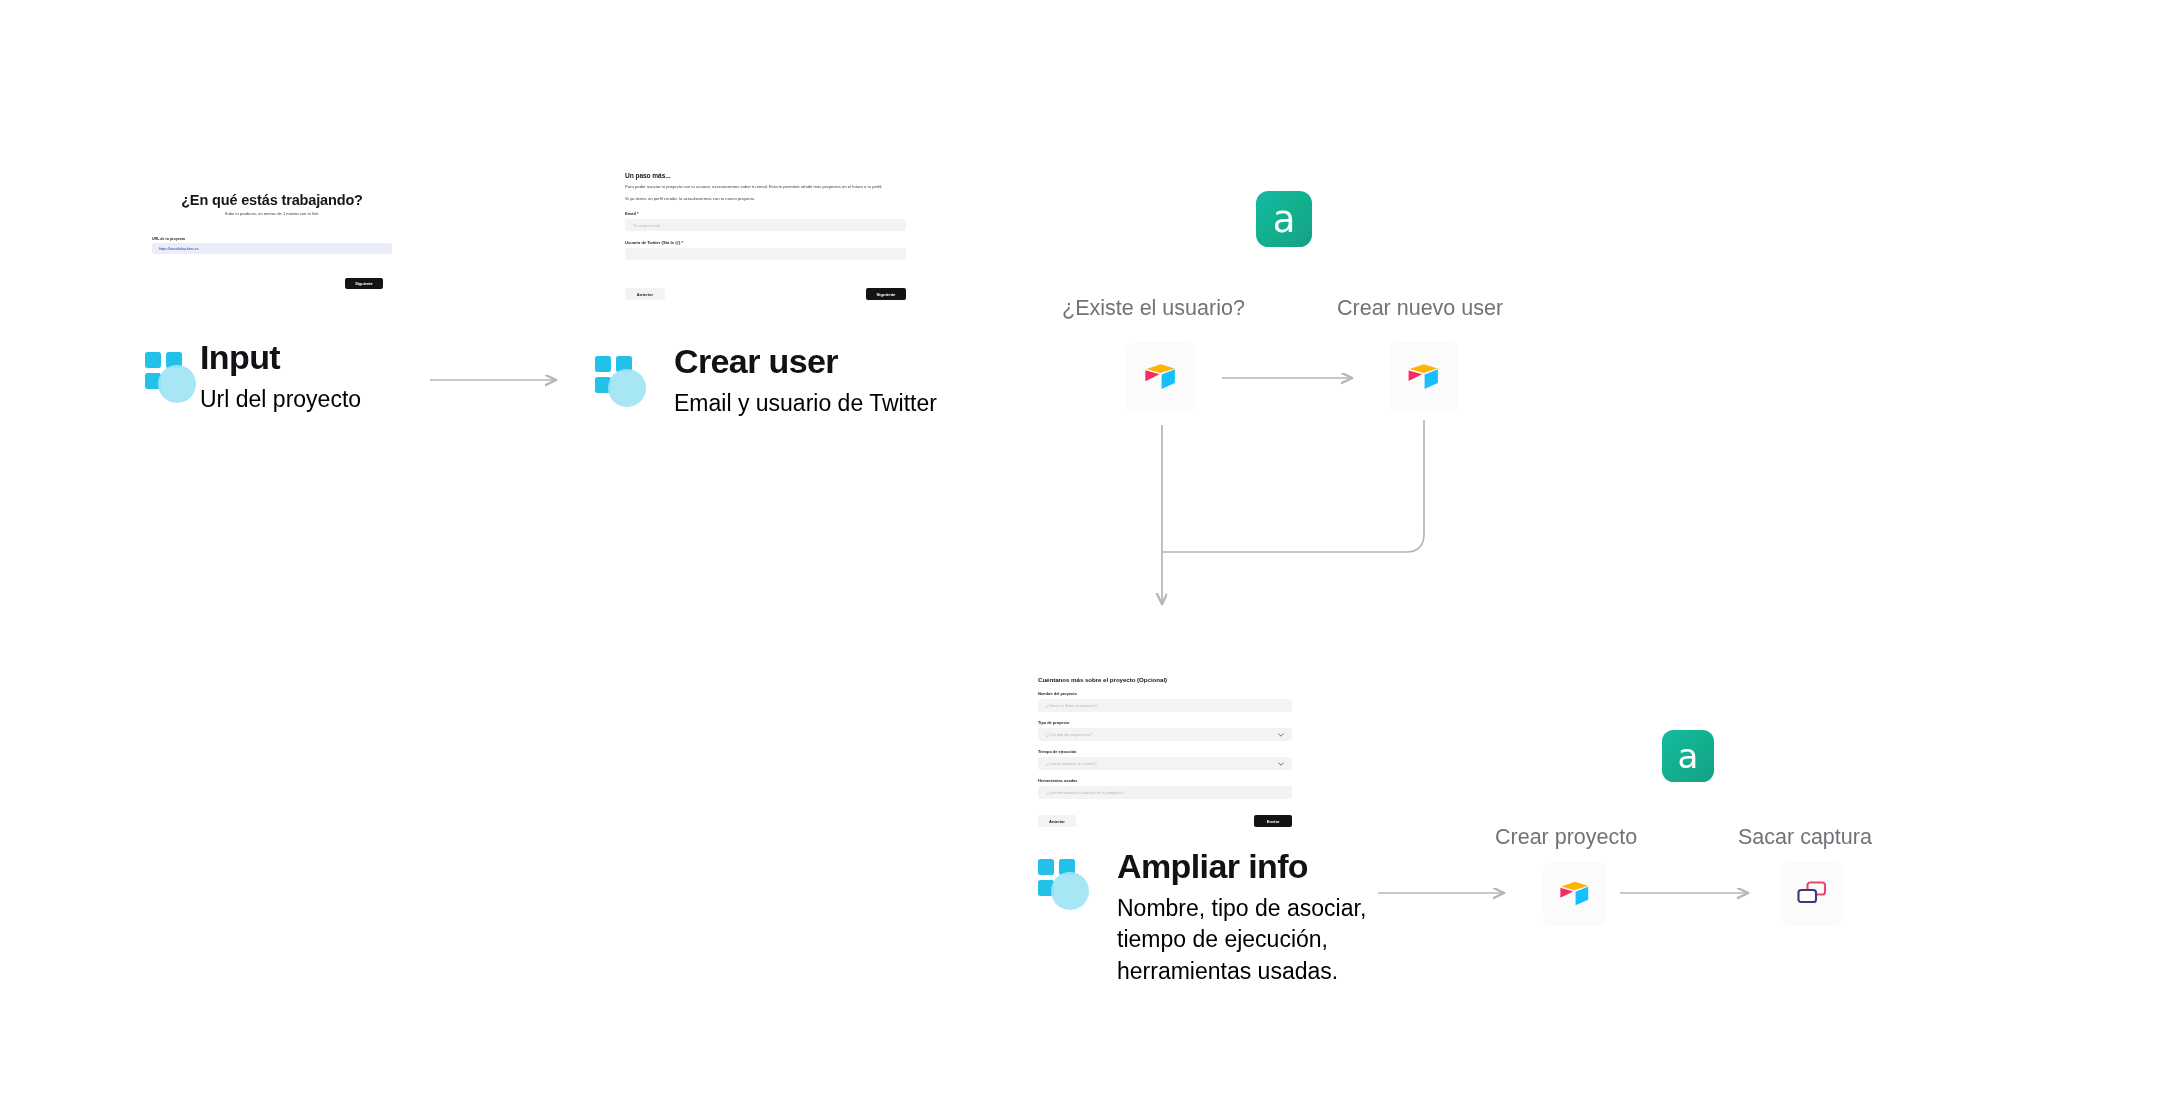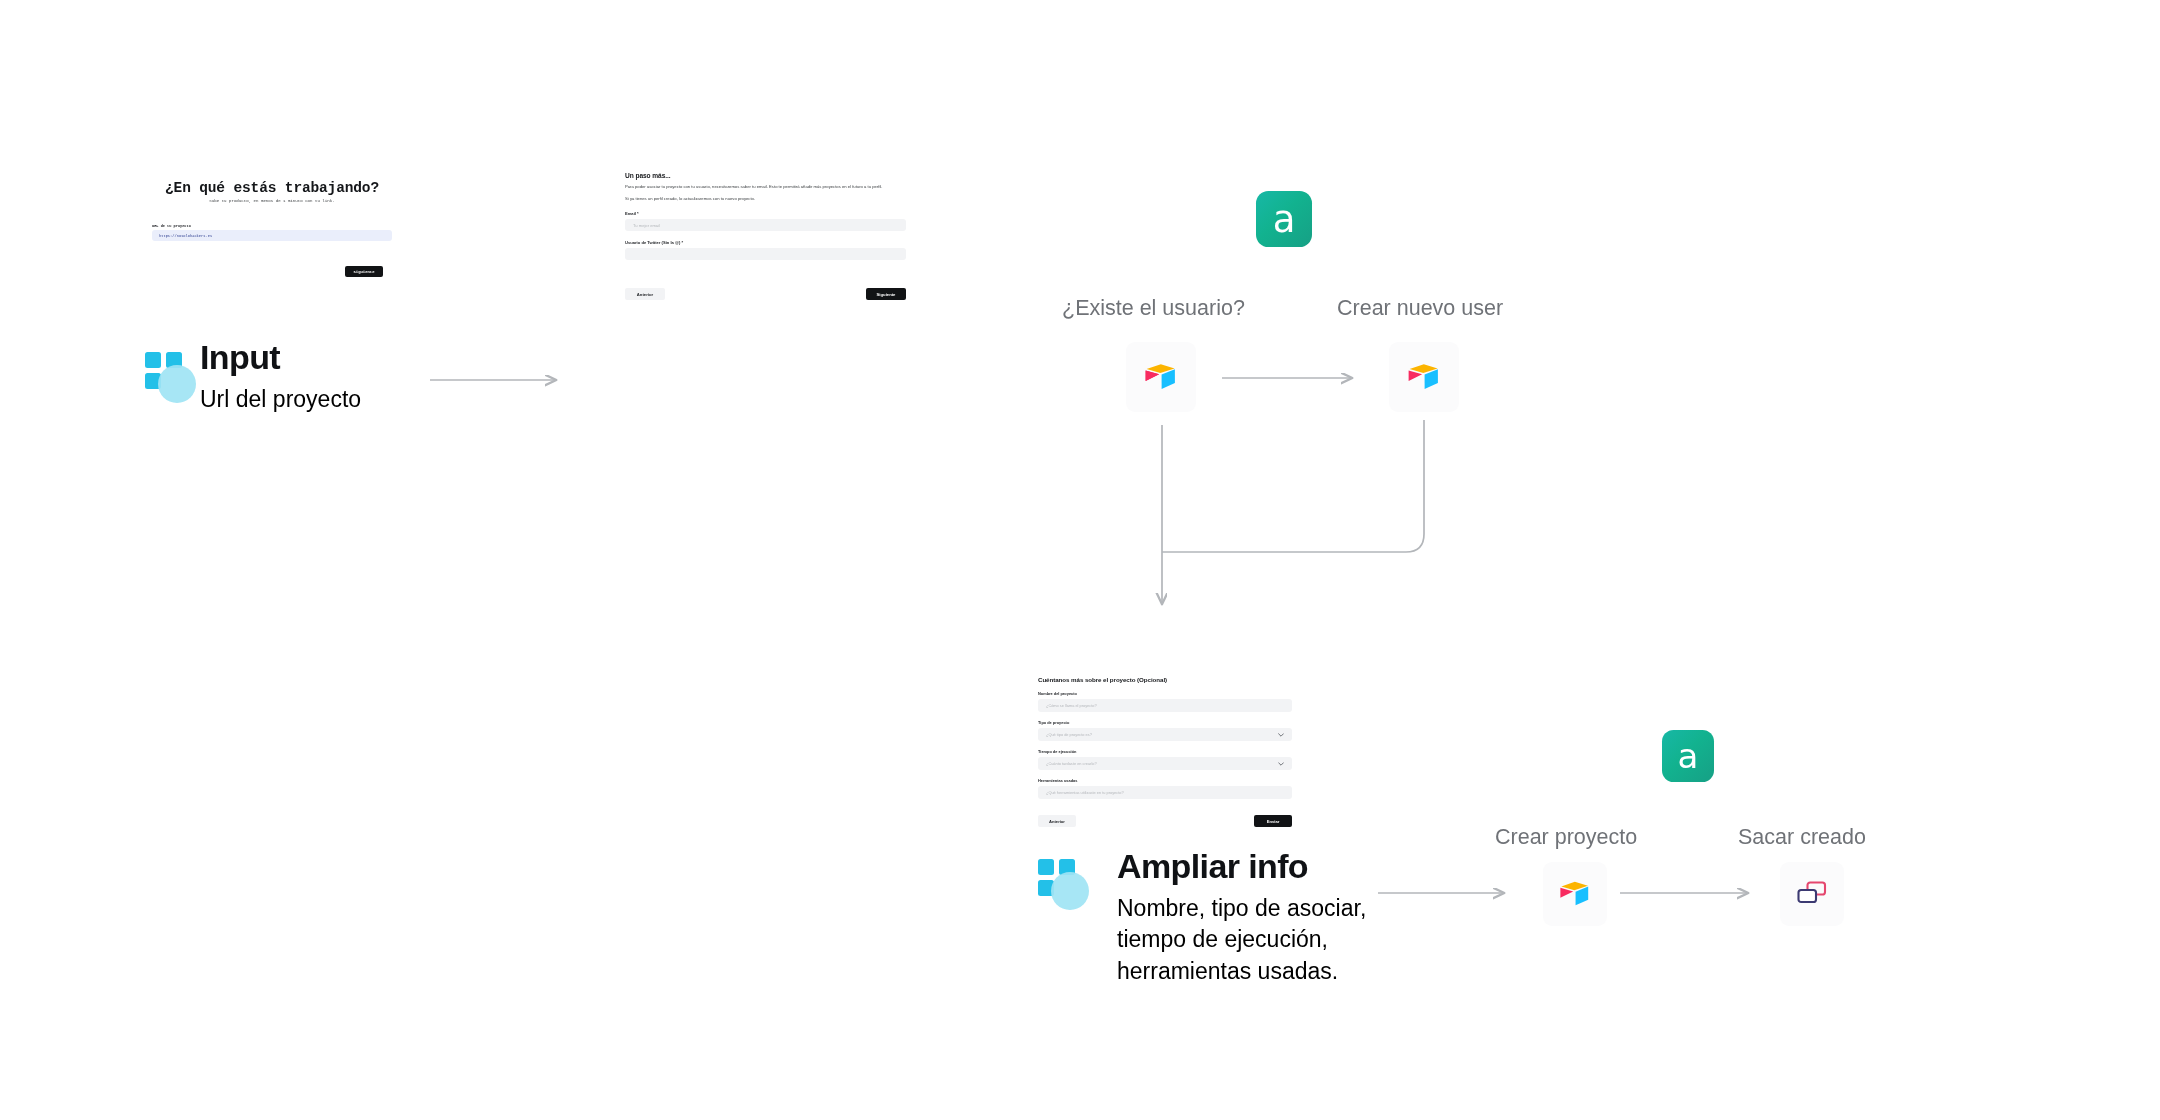--- a/index.html
+++ b/index.html
@@ -57,21 +57,21 @@
     font-weight: bold;
   }
   .chev {
     margin-left: auto;
     color: #6d7075;
     display: flex;
     align-items: center;
   }
 
   
-  #card-url { left: 152px; top: 174px; width: 240px; height: 110px; font-family: Liberation Mono, monospace; }
+  #card-url { left: 152px; top: 186px; width: 240px; height: 110px; }
   #card-url .h1 { font-size: 14.5px; text-align: center; margin-top: 6px; }
   #card-url .sb { font-size: 4.1px; text-align: center; margin-top: 3px; }
   #card-url .lab { font-size: 3.6px; margin-top: 21px; }
   #card-url .fb { height: 11px; margin-top: 2px; padding: 0 7px; }
   #card-url .fb .field-val { font-size: 3.7px; }
   #card-url .btn { position: absolute; right: 9px; bottom: 7px; width: 38px; height: 11px; font-size: 3.9px; }
 
   
   #card-user { left: 625px; top: 172px; width: 287px; height: 130px; }
   #card-user .h1 { font-size: 6.6px; }
@@ -263,20 +263,32 @@
         <i class="s2"></i>
         <i class="s3"></i>
         <span class="bubble"></span>
     </div>
     <div class="step-text" style="">
       <div class="step-title">Input</div>
       <div class="step-desc">Url del proyecto</div>
     </div>
   </div>
 
+  <div class="step" style="left:595px; top:344px;">
+    <div class="sqglyph" style="width:55px;height:55px;margin-top:12px">
+      <i class="s1"></i>
+        <i class="s2"></i>
+        <i class="s3"></i>
+        <span class="bubble"></span>
+    </div>
+    <div class="step-text" style="margin-left:24px">
+      <div class="step-title">Crear user</div>
+      <div class="step-desc">Email y usuario de Twitter</div>
+    </div>
+  </div>
 
   <div class="step" style="left:1038px; top:849px;">
     <div class="sqglyph" style="width:55px;height:55px;margin-top:10px">
       <i class="s1"></i>
         <i class="s2"></i>
         <i class="s3"></i>
         <span class="bubble"></span>
     </div>
     <div class="step-text" style="margin-left:24px">
       <div class="step-title">Ampliar info</div>
@@ -308,21 +320,21 @@
       <path d="M20.6 17.6 L20.6 31.9 L33.9 26.0 L33.9 12.2 Z" fill="#18BFFF"></path>
       <path d="M4.6 13.5 L4.6 23.9 L18.1 17.3 Z" fill="#F82B60"></path>
     </svg>
   </div>
 
   <div class="aicon" style="left:1662px; top:730px; width:52px; height:52px; font-size:34px;">
     <span>a</span>
   </div>
 
   <div class="tile-label" style="left:1495px; top:825px;">Crear proyecto</div>
-  <div class="tile-label" style="left:1738px; top:825px;">Sacar creado</div>
+  <div class="tile-label" style="left:1738px; top:825px;">Sacar captura</div>
 
   <div class="tile" style="left:1543px; top:862px; width:64px; height:64px;">
     <svg width="38" height="38" viewBox="0 0 40 40">
       <path d="M19.8 7.2 L5.6 12.1 L19.3 16.1 L33.6 11.4 Z" fill="#FCB400"></path>
       <path d="M20.6 17.6 L20.6 31.9 L33.9 26.0 L33.9 12.2 Z" fill="#18BFFF"></path>
       <path d="M4.6 13.5 L4.6 23.9 L18.1 17.3 Z" fill="#F82B60"></path>
     </svg>
   </div>
 
   <div class="tile" style="left:1780px; top:862px; width:64px; height:64px;">

